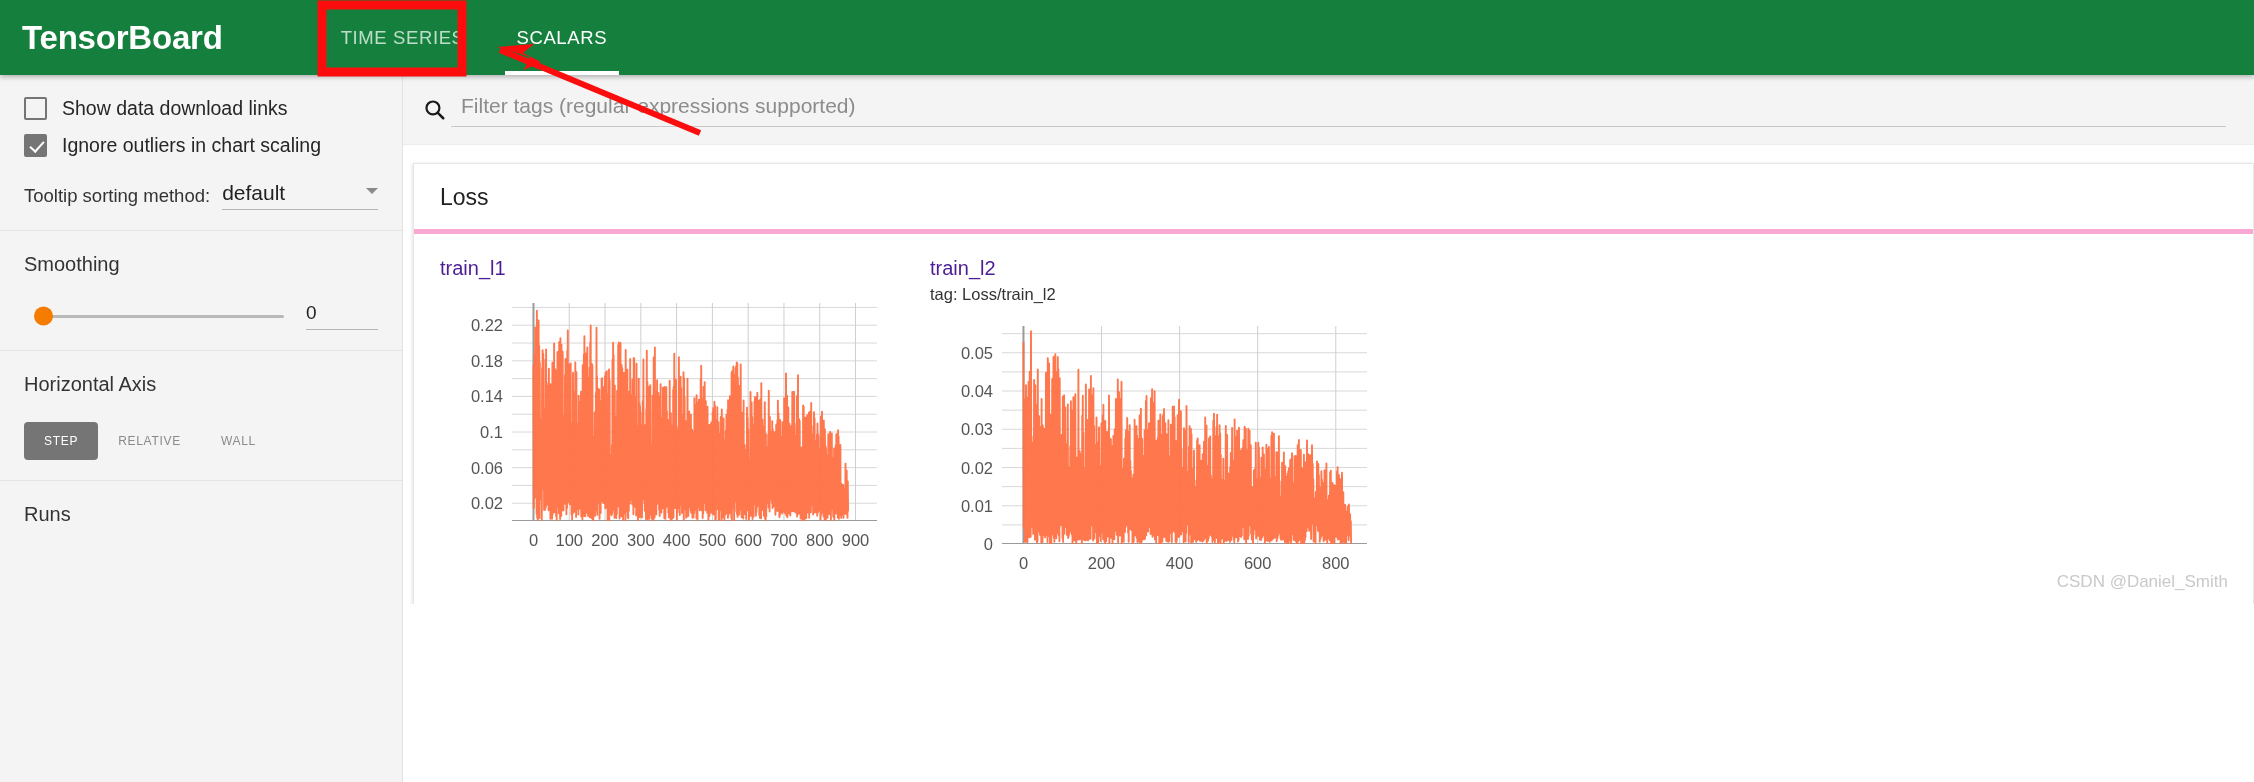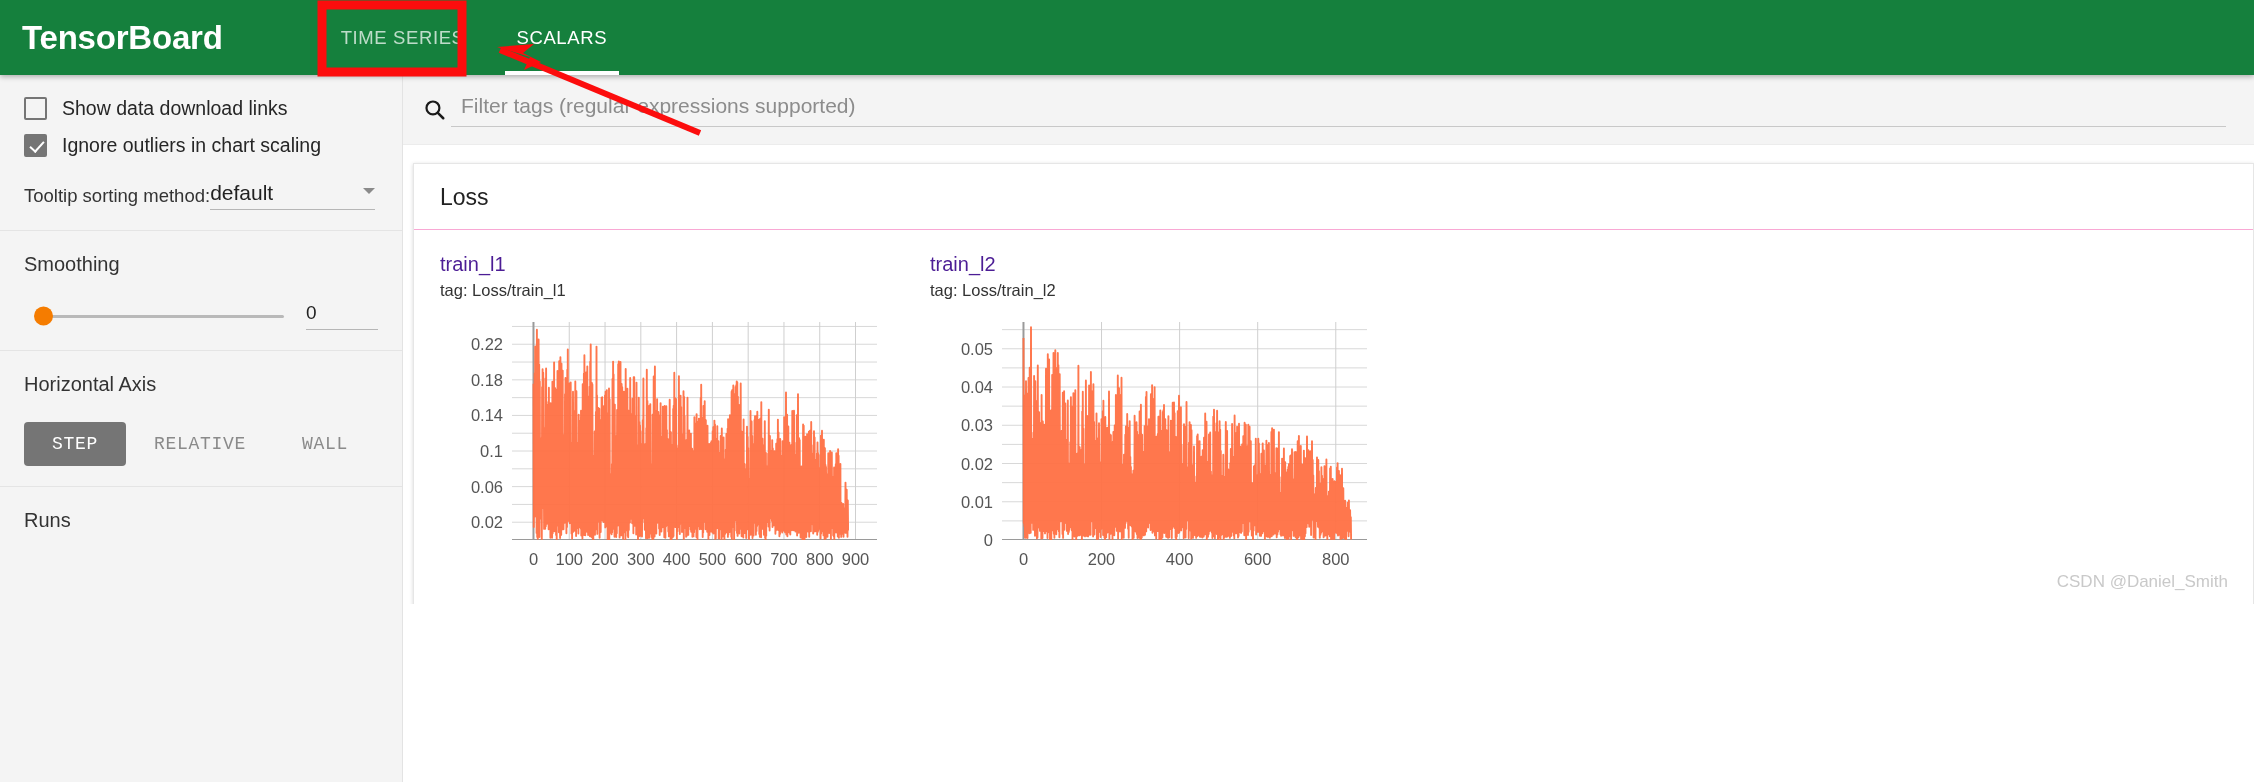--- a/index.html
+++ b/index.html
@@ -64,21 +64,21 @@
     content:""; position:absolute; left:7px; top:2px;
     width:6px; height:12px;
     border:solid #fff; border-width:0 2.6px 2.6px 0;
     transform:rotate(42deg);
   }
   .chk-label { font-size:19.5px; color:#262626; }
 
   .tooltip-row { display:flex; align-items:flex-end; margin-top:24px; }
   .tooltip-label { font-size:18.5px; color:#333; padding-bottom:3px; white-space:nowrap; }
   .select-wrap {
-    flex:1; max-width:165px;
+    margin-left:12px; flex:1; max-width:165px;
     border-bottom:1px solid #b6b6b6;
     display:flex; align-items:center; justify-content:space-between;
     padding-bottom:4px; cursor:pointer;
   }
   .select-val { font-size:21px; color:#222; }
   .caret {
     width:0; height:0;
     border-left:6px solid transparent; border-right:6px solid transparent;
     border-top:6px solid #8a8a8a; margin-bottom:4px;
   }
@@ -98,24 +98,23 @@
     background:#f57c00;
   }
   .slider-value {
     margin-left:22px; font-size:19px; color:#222;
     min-width:72px; border-bottom:1px solid #b6b6b6;
     padding-bottom:5px; text-align:left;
   }
 
   .axis-btns { display:flex; align-items:center; }
   .axis-btn {
-    font-size:18px; letter-spacing:.7px; color:#8a8a8a;
-    padding:12px 28px; border-radius:4px; cursor:pointer;
+    font-size:12px; letter-spacing:.7px; color:#8a8a8a;
+    padding:12px 20px; border-radius:4px; cursor:pointer;
     white-space:nowrap;
-    font-family:Liberation Mono, monospace;
   }
   .axis-btn.active { background:#757575; color:#fff; }
 
   
   .main { flex:1; position:relative; background:#fff; overflow:hidden; }
   .search-bar {
     height:70px; background:#f4f4f4;
     display:flex; align-items:center;
     padding:0 0 0 14px;
     border-bottom:1px solid #ececec;
@@ -130,21 +129,21 @@
   .search-input::placeholder { color:#8c8c8c; }
 
   .cards-area { padding:18px 0 0 10px; height:637px; }
   .card {
     background:#fff; border:1px solid #e6e6e6;
     box-shadow:0 1px 4px rgba(0,0,0,.16);
     height:640px; margin-right:0;
   }
   .card-head {
     padding:20px 26px 18px 26px;
-    border-bottom:1px solid #f9a8d4;
+    border-bottom:5px solid #f9a8d4;
     font-size:23px; color:#222;
   }
   .charts-row { display:flex; padding:22px 0 0 26px; }
   .chart-block { width:455px; margin-right:35px; }
   .chart-title { font-size:20px; color:#4c1d95; line-height:1.25; }
   .chart-tag { font-size:16.5px; color:#333; margin-top:4px; }
   .plot { margin-top:22px; display:flex; }
   .ylabels {
     width:72px; position:relative; height:218px;
     padding-right:9px;
@@ -240,21 +239,20 @@
     </div>
 
     <div class="cards-area">
       <div class="card">
         <div class="card-head">Loss</div>
 
         <div class="charts-row">
 
           <div class="chart-block">
             <div class="chart-title">train_l1</div>
-            <div class="chart-tag">tag: Loss/train_l1</div>
             <div class="plot">
               <div class="ylabels" id="y0">
                   <div class="ylab" style="top: 200.204px;">0.02</div>
                   <div class="ylab" style="top: 164.612px;">0.06</div>
                   <div class="ylab" style="top: 129.02px;">0.1</div>
                   <div class="ylab" style="top: 93.4286px;">0.14</div>
                   <div class="ylab" style="top: 57.8367px;">0.18</div>
                   <div class="ylab" style="top: 22.2449px;">0.22</div>
                 </div>
               <div class="plot-svg-wrap">

